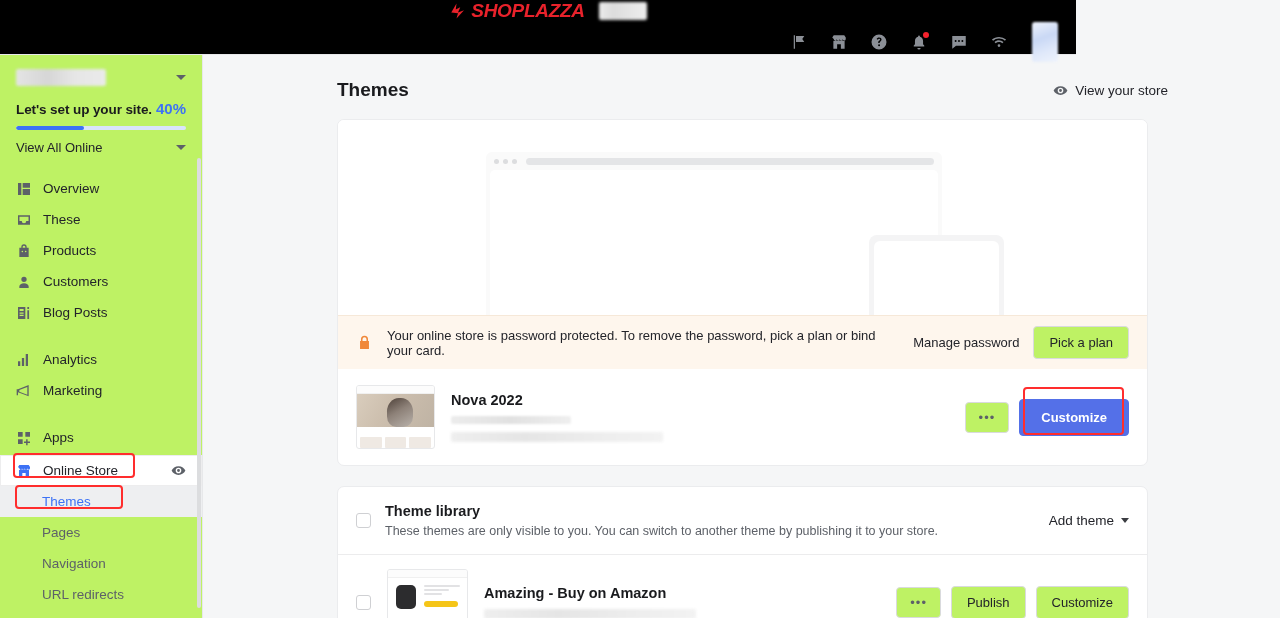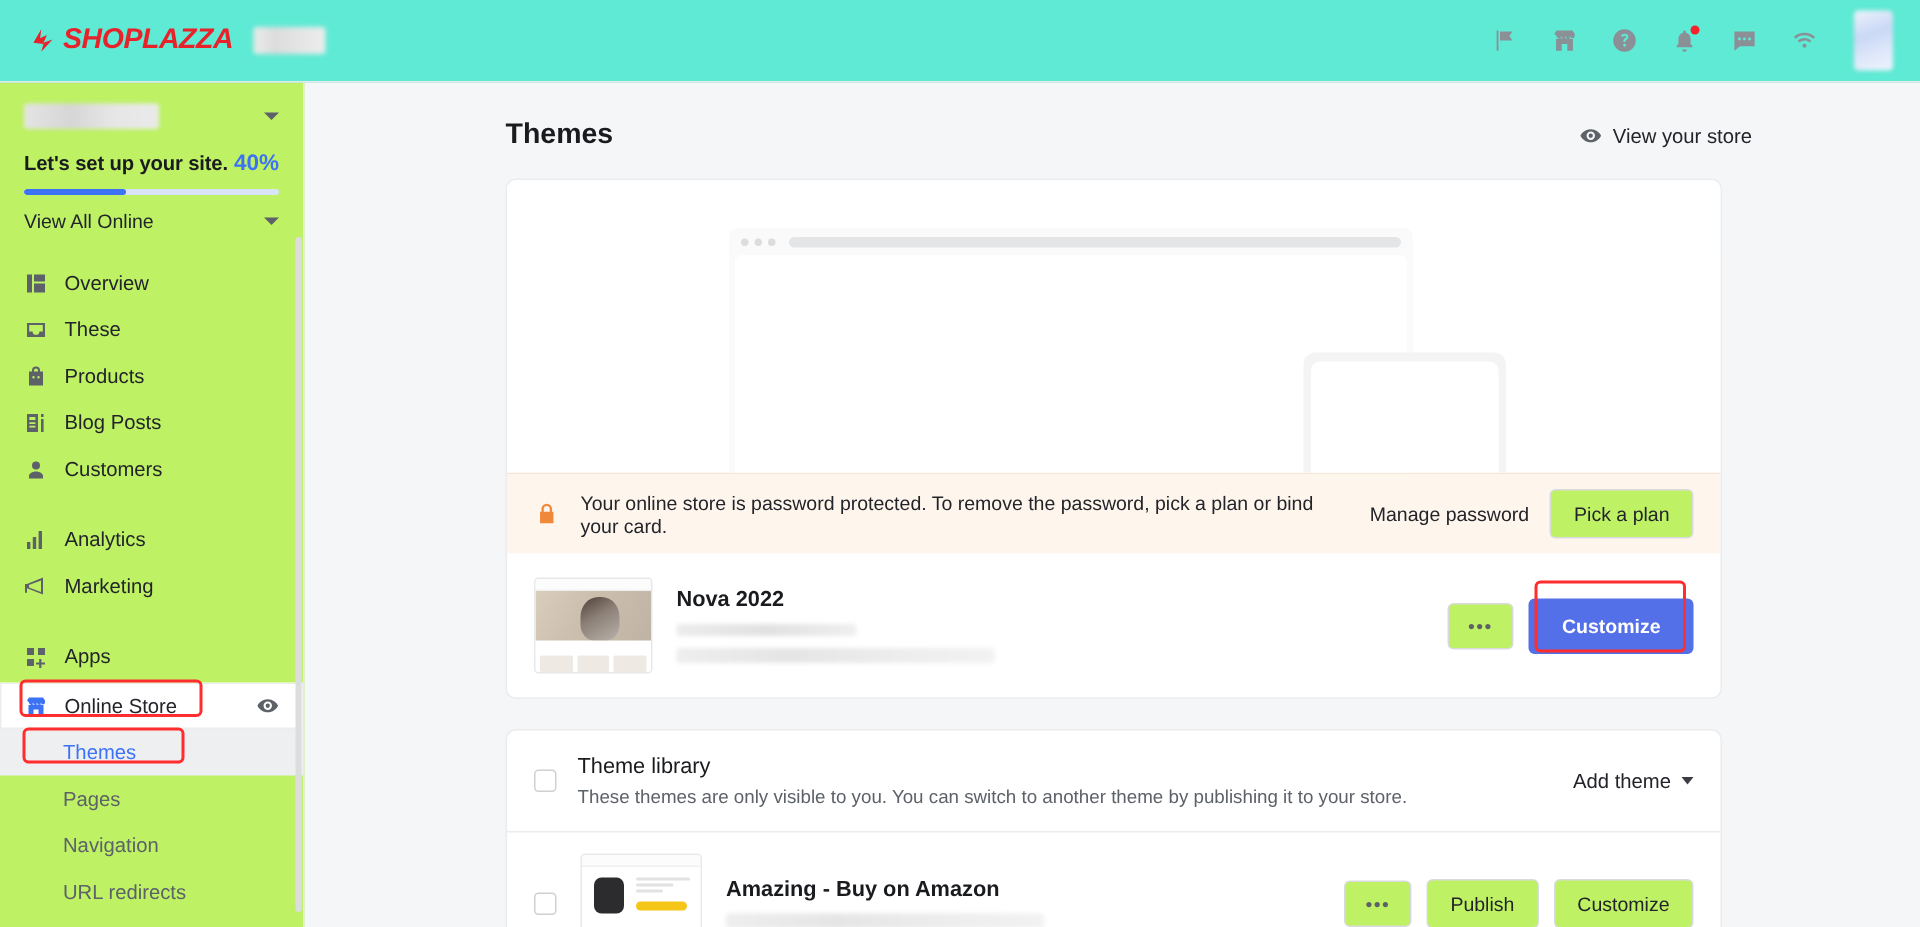--- a/index.html
+++ b/index.html
@@ -6,23 +6,23 @@
   html, body {
     width: 1280px; height: 618px;
     font-family: "Liberation Sans", sans-serif;
     background: #f5f6f7; overflow: hidden;
     -webkit-font-smoothing: antialiased;
   }
   .app { width: 1280px; height: 618px; position: relative; }
 
   
   .topbar {
-    position: absolute; top: 0; left: 0; width: 1280px; height: 55px;
-    background: #5eead4; border-bottom: 1px solid #e7e8ea;
-    display: flex; align-items: center; z-index: 20;
+    position: absolute; top: 0; left: 0; width: 1076px; height: 55px;
+    background: #000000; border-bottom: 1px solid #e7e8ea;
+    display: flex; align-items: center; z-index: 20; flex-direction: column;
   }
   .brand { display: flex; align-items: center; margin-left: 20px; }
   .brand-logo {
     font-style: italic; font-weight: bold; font-size: 19px;
     letter-spacing: -0.3px; color: #e8222b; display: flex; align-items: center;
   }
   .brand-mark { width: 18px; height: 18px; margin-right: 4px; }
   .brand-blur {
     width: 48px; height: 18px; margin-left: 14px; border-radius: 2px;
     background: linear-gradient(90deg,#ebebeb 0%,#dcdcdc 30%,#e4e4e4 60%,#ededed 100%);
@@ -210,21 +210,21 @@
     padding: 10px 21px;
   }
   .checkbox {
     width: 15px; height: 15px; border: 1px solid #cfd0d3; border-radius: 3px;
     background: #fff; flex: none; cursor: pointer;
   }
   .lib-head {
     display: flex; align-items: center; padding: 16px 18px; gap: 14px;
   }
   .lib-texts { display: flex; flex-direction: column; gap: 5px; }
-  .lib-title { font-size: 14.5px; font-weight: normal; color: #1a1b1e; }
+  .lib-title { font-size: 14.5px; font-weight: bold; color: #1a1b1e; }
   .lib-desc { font-size: 12.5px; color: #5d6168; }
   .add-theme {
     margin-left: auto; display: flex; align-items: center; gap: 7px;
     font-size: 13.5px; color: #23242a; cursor: pointer; text-align: right;
   }
   .caret-sm { width: 0; height: 0; border-left: 4px solid transparent;
     border-right: 4px solid transparent; border-top: 5px solid #3b3d42; }
   .divider { height: 1px; background: #ececed; }
 </style>
 </head>
@@ -328,33 +328,33 @@
           <svg viewBox="0 0 24 24">
               <path d="M8 7V6a4 4 0 0 1 8 0v1h3v14H5V7zm2 0h4V6a2 2 0 0 0-4 0zm-.5 4.6a1.2 1.2 0 1 0 0 2.4 1.2 1.2 0 0 0 0-2.4zm5 0a1.2 1.2 0 1 0 0 2.4 1.2 1.2 0 0 0 0-2.4z"></path>
             </svg>
         </span>
         <span>Products</span>
       </div>
 
       <div class="nav-item">
         <span class="ni">
           <svg viewBox="0 0 24 24">
+              <path d="M12 12a4 4 0 1 0 0-8 4 4 0 0 0 0 8zm0 2c-4 0-7 2.2-7 4.6V21h14v-2.4c0-2.4-3-4.6-7-4.6z"></path>
+            </svg>
+        </span>
+        <span>Customers</span>
+      </div>
+
+      <div class="nav-item">
+        <span class="ni">
+          <svg viewBox="0 0 24 24">
               <path d="M3 3h11v18H3zm2.4 3v3h6v-3zm0 5.2v1.8h6v-1.8zm0 3.6v1.8h6v-1.8zM17 3h2.6v3H17zm0 5h2.6v13H17z"></path>
             </svg>
         </span>
         <span>Blog Posts</span>
-      </div>
-
-      <div class="nav-item">
-        <span class="ni">
-          <svg viewBox="0 0 24 24">
-              <path d="M12 12a4 4 0 1 0 0-8 4 4 0 0 0 0 8zm0 2c-4 0-7 2.2-7 4.6V21h14v-2.4c0-2.4-3-4.6-7-4.6z"></path>
-            </svg>
-        </span>
-        <span>Customers</span>
       </div>
 
       <div class="nav-gap"></div>
 
       <div class="nav-item">
         <span class="ni">
           <svg viewBox="0 0 24 24">
               <path d="M3 14h3.4v7H3zm5.8-5h3.4v12H8.8zM14.6 3H18v18h-3.4z"></path>
             </svg>
         </span>

